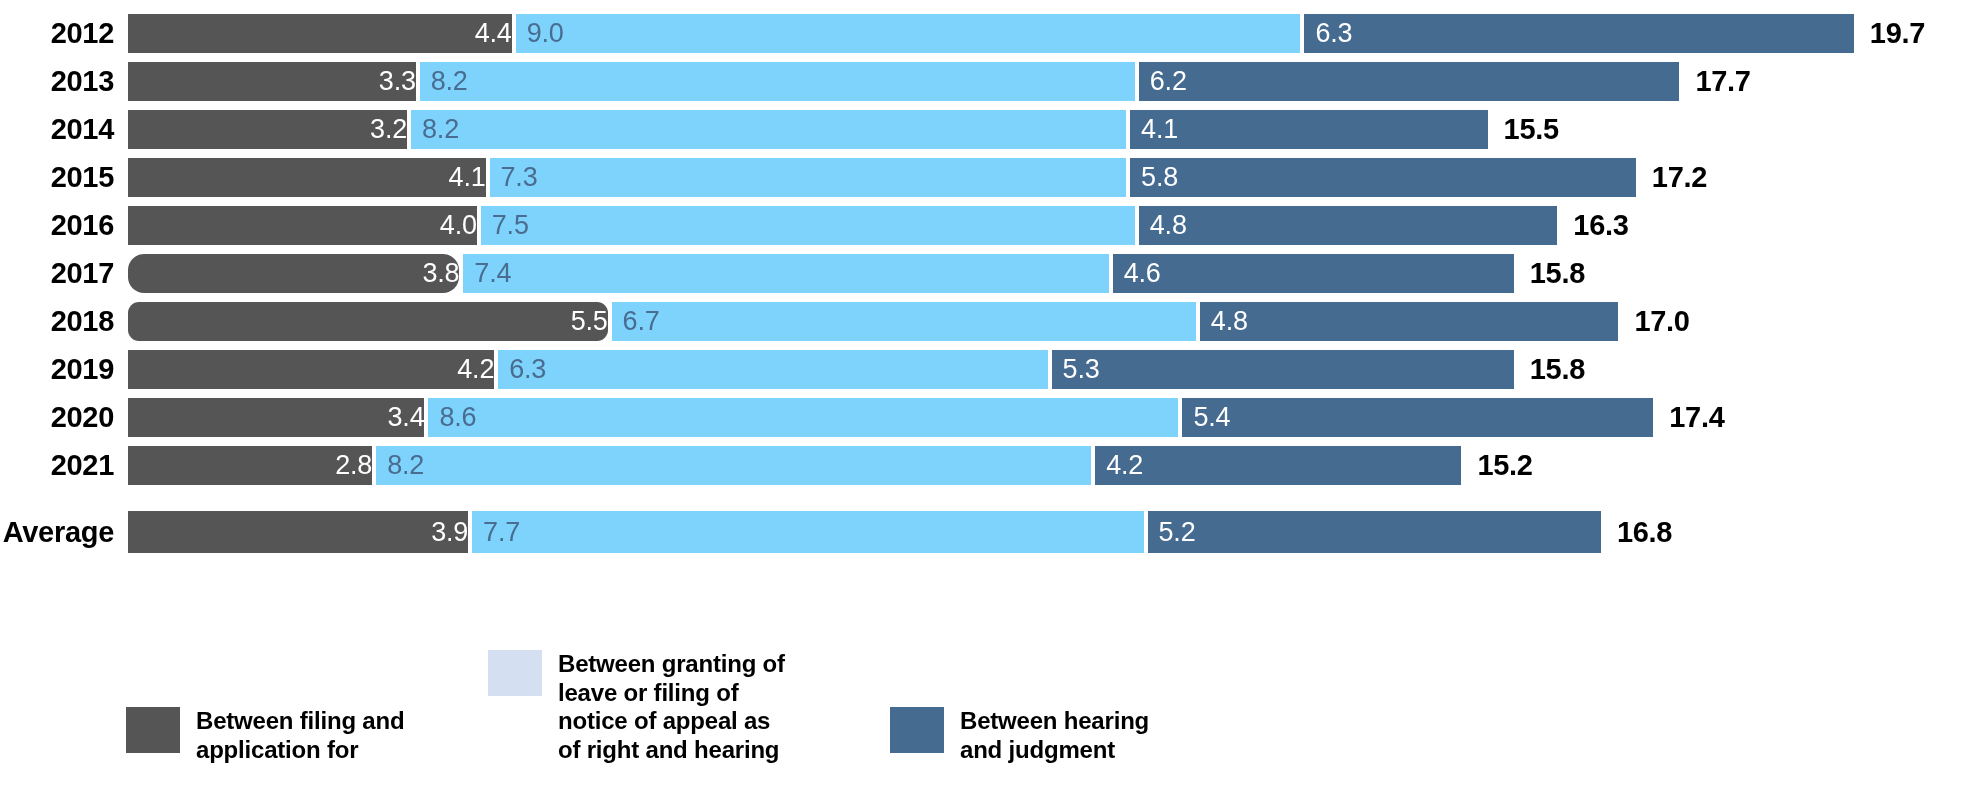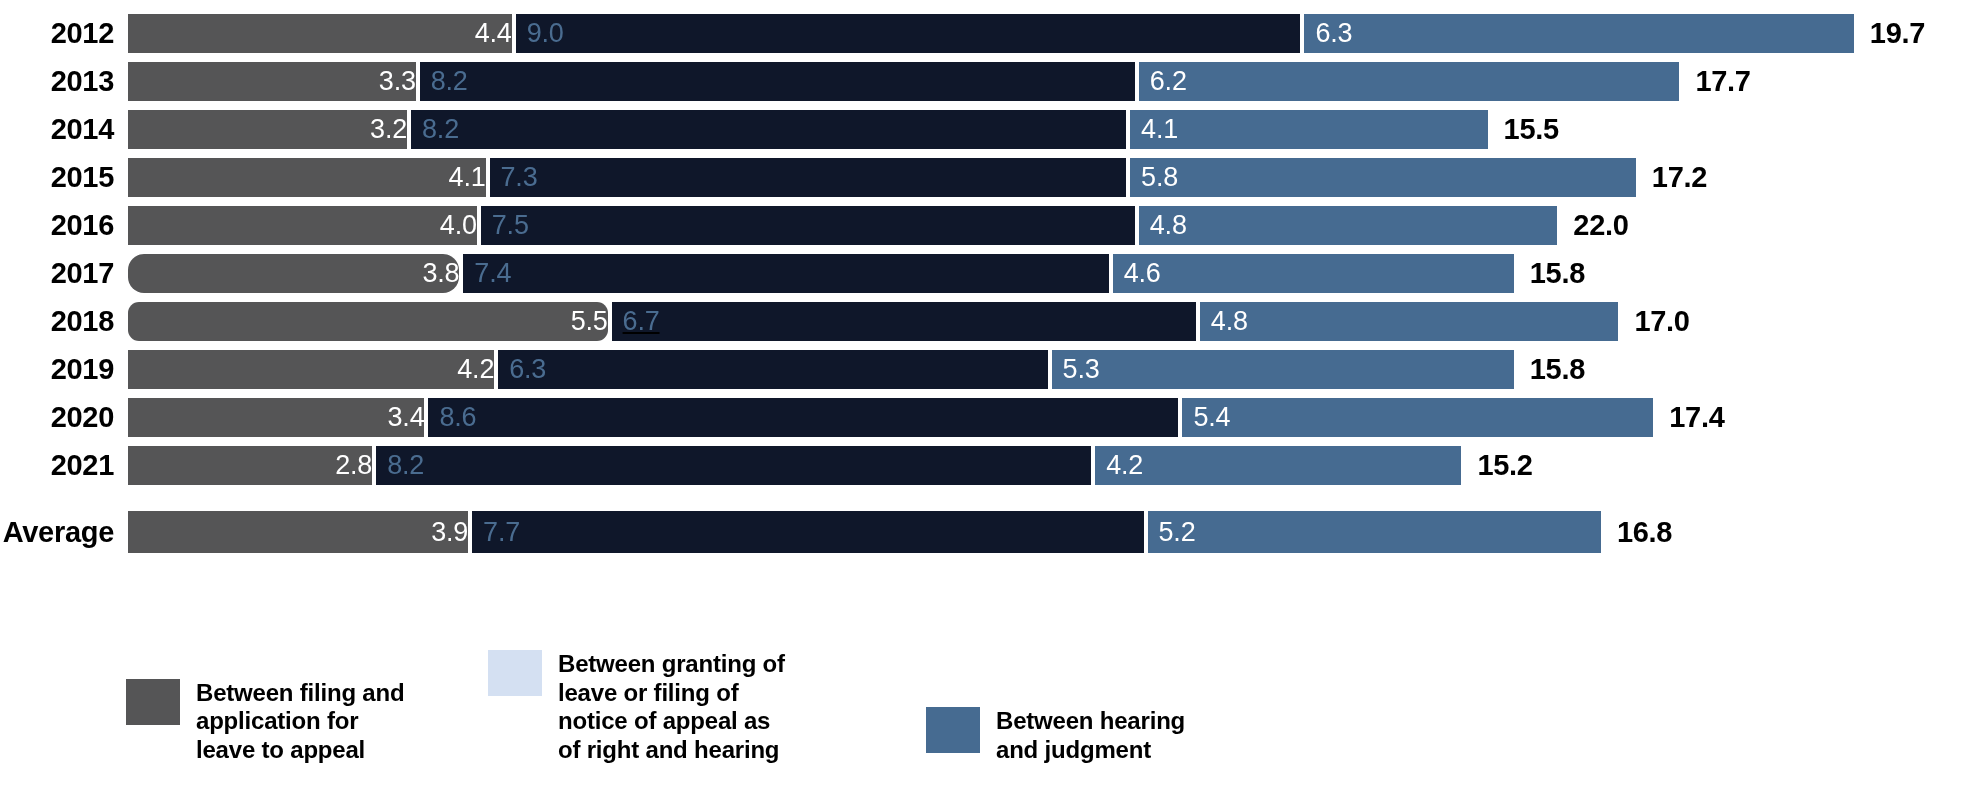--- a/index.html
+++ b/index.html
@@ -66,21 +66,21 @@
     position: relative;
     height: 100%;
     margin-right: 4px;
     box-sizing: border-box;
     display: flex;
     align-items: center;
   }
   .seg:last-of-type { margin-right: 0; }
 
   .seg-a { background: #555556; justify-content: flex-end; }
-  .seg-b { background: #0f172a; }
+  .seg-b { background: #7dd3fc; }
   .seg-c { background: #466b91; }
 
   .seg-label {
     font-size: 27px;
     line-height: 1;
     padding-left: 11px;
     white-space: nowrap;
     letter-spacing: -0.2px;
   }
   .seg-a .seg-label { color: #ffffff; }
@@ -196,21 +196,21 @@
         <div class="bar-track">
           <div class="seg seg-a" style="width: 348.8px; min-width: 348.8px;">
             <span class="seg-label">4.0</span>
           </div>
           <div class="seg seg-b" style="width: 654px; min-width: 654px;">
             <span class="seg-label">7.5</span>
           </div>
           <div class="seg seg-c" style="width: 418.56px; min-width: 418.56px;">
             <span class="seg-label">4.8</span>
           </div>
-          <div class="total-label">22.0</div>
+          <div class="total-label">16.3</div>
         </div>
       </div>
       <div class="bar-row">
         <div class="row-label">2017</div>
         <div class="bar-track">
           <div class="seg seg-a" style="width: 331.36px; min-width: 331.36px; border-radius: 16px;">
             <span class="seg-label">3.8</span>
           </div>
           <div class="seg seg-b" style="width: 645.28px; min-width: 645.28px;">
             <span class="seg-label">7.4</span>
@@ -220,21 +220,21 @@
           </div>
           <div class="total-label">15.8</div>
         </div>
       </div>
       <div class="bar-row">
         <div class="row-label">2018</div>
         <div class="bar-track">
           <div class="seg seg-a" style="width: 479.6px; min-width: 479.6px; border-radius: 11px;">
             <span class="seg-label">5.5</span>
           </div>
-          <div class="seg seg-b" style="width: 584.24px; min-width: 584.24px; text-decoration: underline;">
+          <div class="seg seg-b" style="width: 584.24px; min-width: 584.24px;">
             <span class="seg-label">6.7</span>
           </div>
           <div class="seg seg-c" style="width: 418.56px; min-width: 418.56px;">
             <span class="seg-label">4.8</span>
           </div>
           <div class="total-label">17.0</div>
         </div>
       </div>
       <div class="bar-row">
         <div class="row-label">2019</div>
@@ -297,33 +297,32 @@
         </div>
       </div>
     </div>
 
   <div id="legend">
       <div class="legend-item" style="margin-left: 110px;">
         <div class="legend-swatch" style="background: rgb(85, 85, 86);"></div>
         <div class="legend-text" style="width: 230px;">
           <span>Between filing and</span>
           <span>application for</span>
-          <span>leave to appeal</span>
         </div>
       </div>
       <div class="legend-item" style="margin-left: 62px;">
         <div class="legend-swatch" style="background: rgb(212, 224, 242);"></div>
         <div class="legend-text" style="width: 250px;">
           <span>Between granting of</span>
           <span>leave or filing of</span>
           <span>notice of appeal as</span>
           <span>of right and hearing</span>
         </div>
       </div>
-      <div class="legend-item" style="margin-left: 78px; padding-left: 40px;">
+      <div class="legend-item" style="margin-left: 42px; padding-left: 40px;">
         <div class="legend-swatch" style="background: rgb(70, 107, 145);"></div>
         <div class="legend-text" style="width: 230px;">
           <span>Between hearing</span>
           <span>and judgment</span>
         </div>
       </div>
     </div>
 
 </div>
 

